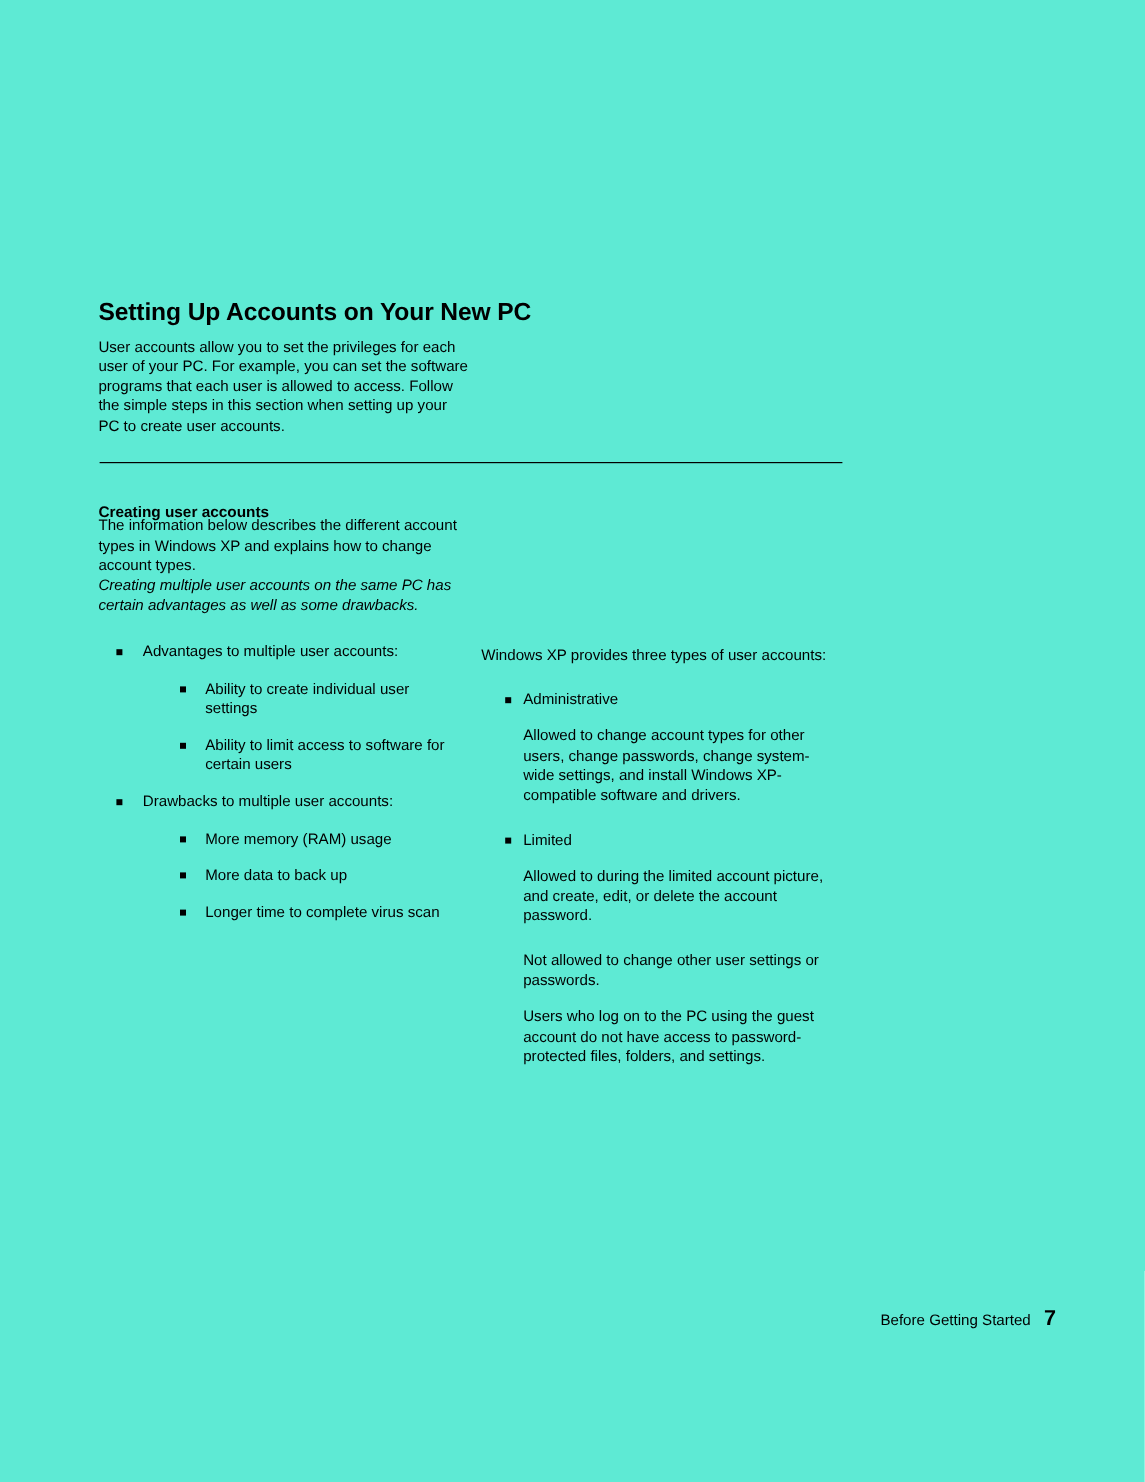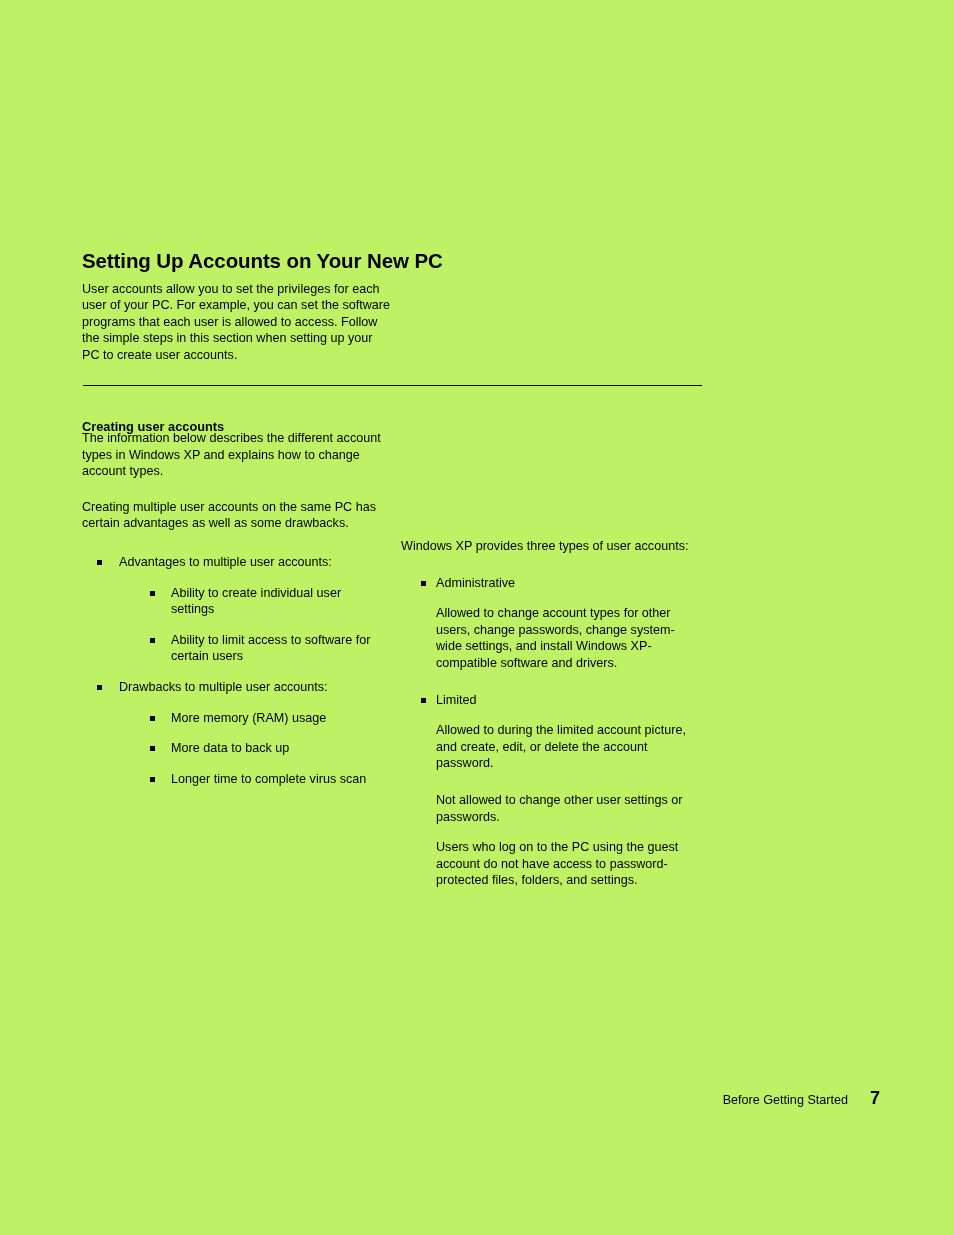--- a/index.html
+++ b/index.html
@@ -15,21 +15,21 @@
     font-family: "Liberation Sans", sans-serif;
     color: #000000;
     -webkit-font-smoothing: antialiased;
   }
 
   .page {
     position: absolute;
     inset: 0;
     width: 954px;
     height: 1235px;
-    background: #bef264;
+    background: #5eead4;
   }
 
   
   .section-title {
     position: absolute;
     left: 82px;
     top: 236px;
     font-size: 20.5px;
     font-weight: bold;
     letter-spacing: -0.1px;
@@ -73,21 +73,22 @@
     left: 82px;
     top: 430px;
     width: 305px;
   }
   .col-left p.body {
     margin: 0 0 0 0;
     font-size: 12.6px;
     line-height: 16.6px;
   }
   .col-left p.body + p.body {
-    margin-top: 19px;
+    margin-top: 0;
+    font-style: italic;
   }
 
   .bullets {
     margin: 0;
     padding: 0;
     list-style: none;
   }
   .bullets.level1 {
     margin-top: 22px;
   }
@@ -164,21 +165,21 @@
     line-height: 16.6px;
   }
 
   
   .footer {
     position: absolute;
     right: 74px;
     top: 1090px;
     display: flex;
     align-items: baseline;
-    gap: 22px;
+    gap: 11px;
   }
   .footer-label {
     font-size: 12.6px;
     line-height: 16px;
     white-space: nowrap;
   }
   .footer-page {
     font-size: 18px;
     font-weight: bold;
     line-height: 16px;

